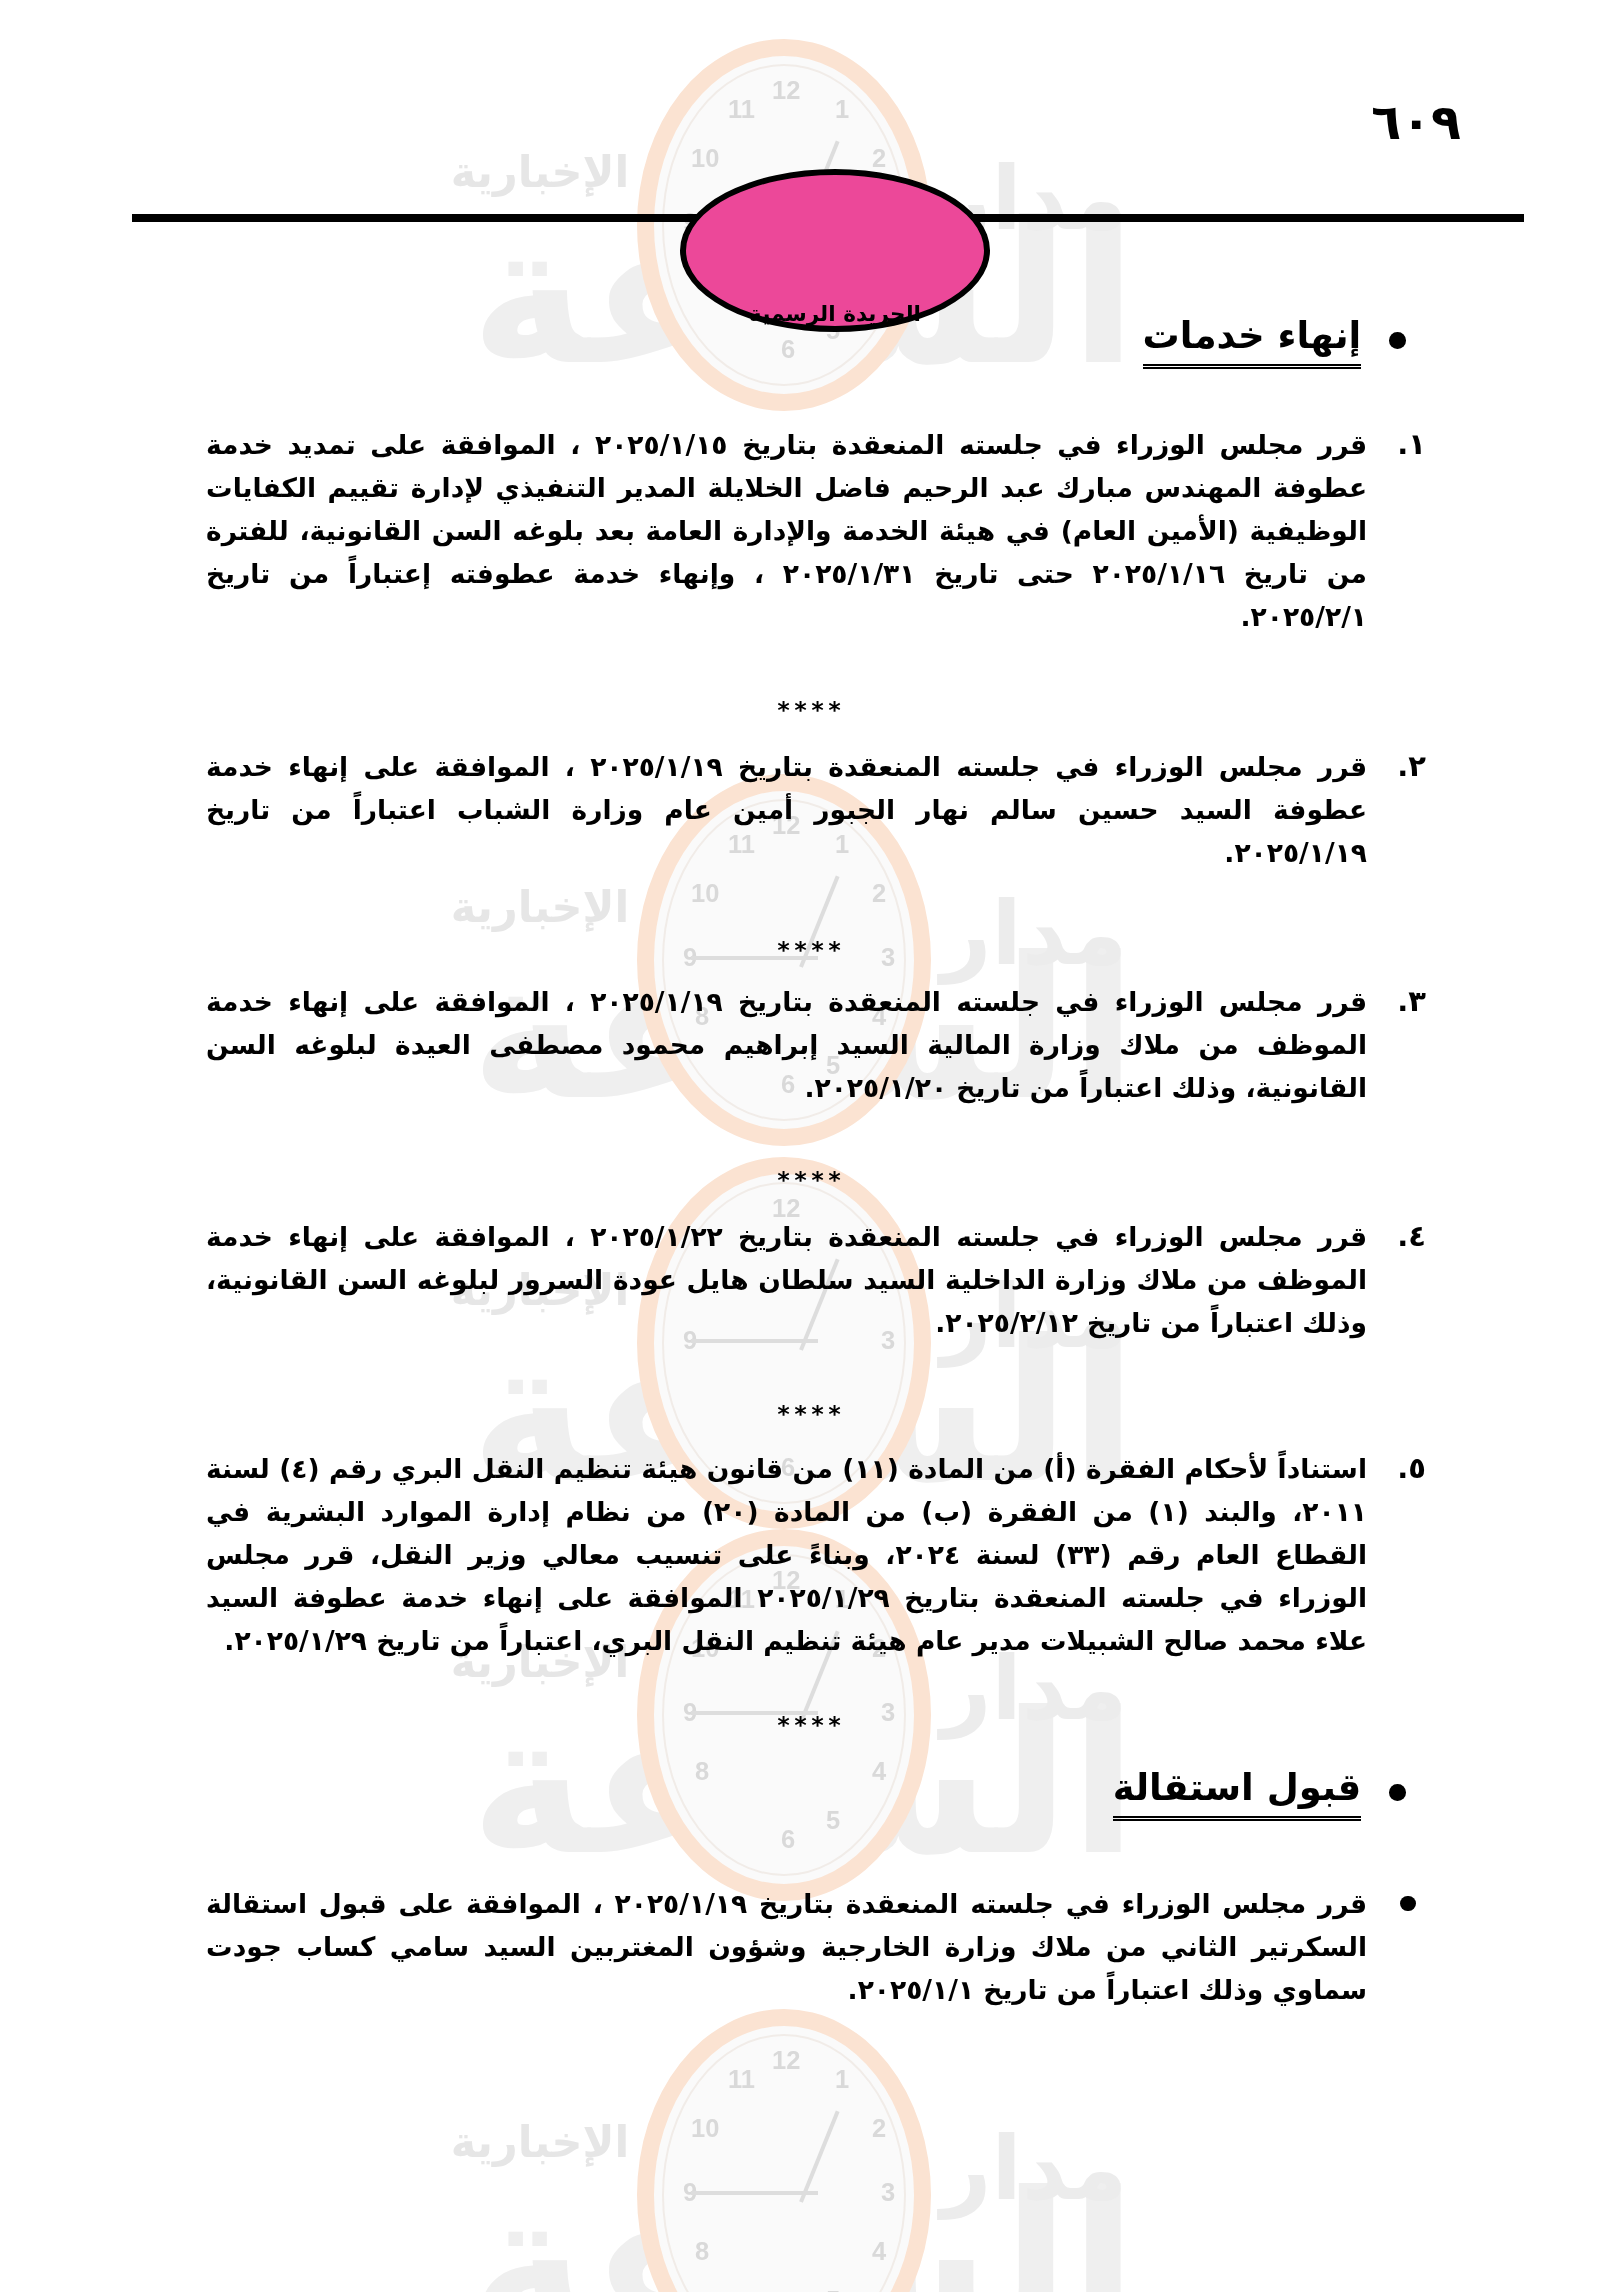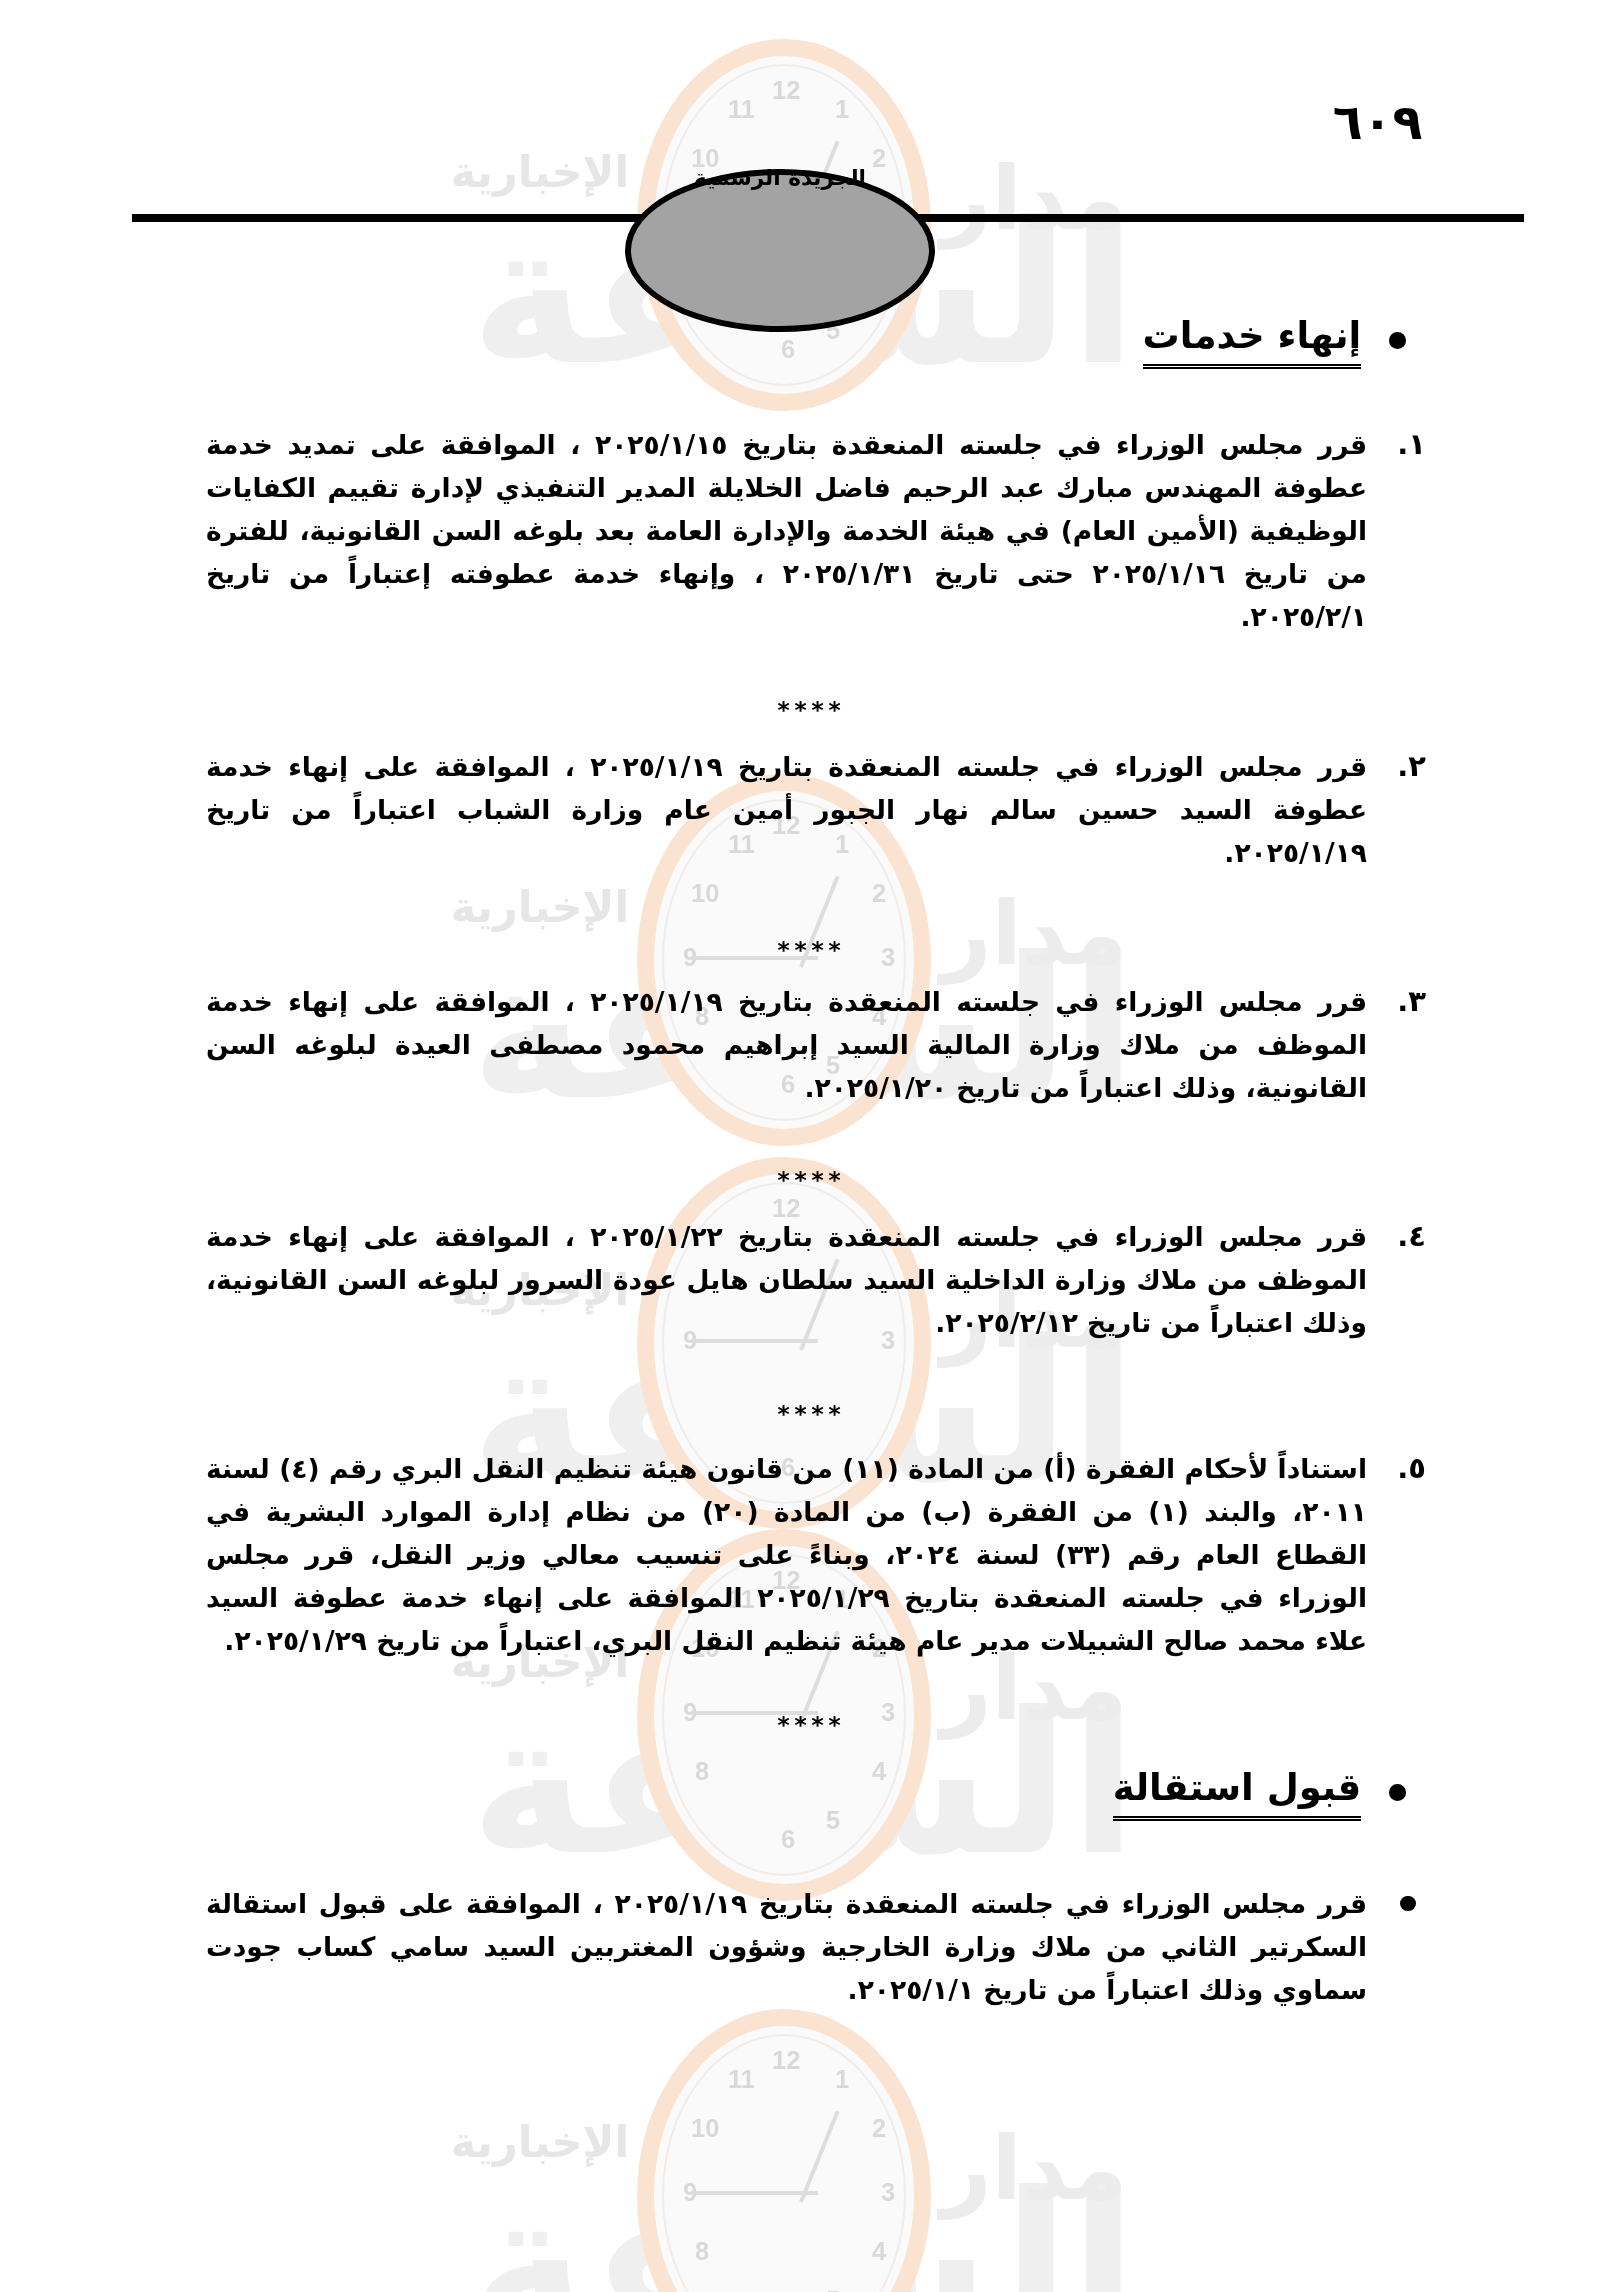--- a/index.html
+++ b/index.html
@@ -93,49 +93,49 @@
     line-height: 1;
     color: #efefef;
   }
 
   
   .page-number {
     position: absolute;
     top: 94px;
     left: 1294px;
     width: 167px;
-    text-align: center;
+    text-align: right;
     font-family: "DejaVu Sans", sans-serif;
     font-weight: bold;
     font-size: 49px;
     letter-spacing: 9.8px;
     z-index: 2;
     direction: rtl;
   }
   .header-rule {
     position: absolute;
     top: 214px;
     left: 132px;
     width: 1392px;
     height: 7.8px;
     background: #000;
     z-index: 2;
   }
   .header-oval {
     position: absolute;
     top: 169px;
-    left: 625px;
+    left: 680px;
     width: 310px;
     height: 163px;
     border: 6.9px solid #000;
     border-radius: 50%;
-    background: #a3a3a3;
+    background: #ec4899;
     box-sizing: border-box;
     display: flex;
-    align-items: flex-start;
+    align-items: flex-end;
     justify-content: center;
     z-index: 3;
   }
   .header-oval span {
     font-family: "DejaVu Sans", sans-serif;
     font-size: 21.6px;
     font-weight: bold;
     margin-top: -9.8px;
   }
 

